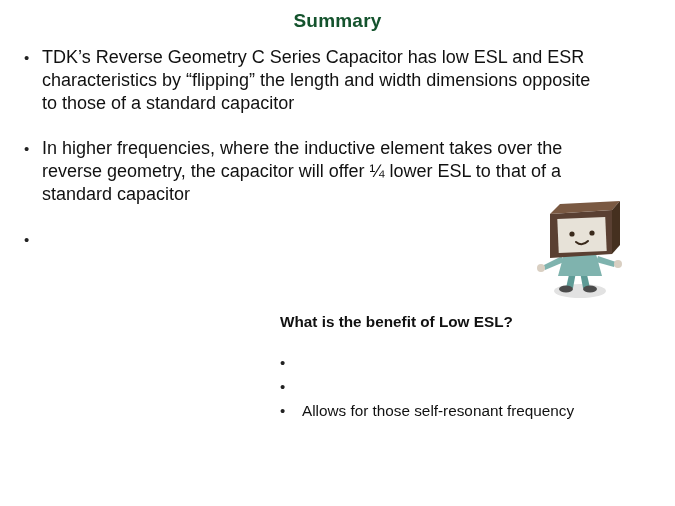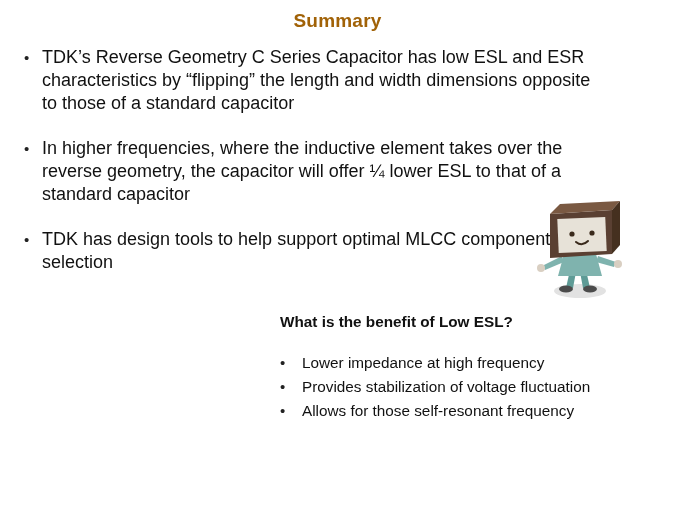--- a/index.html
+++ b/index.html
@@ -23,21 +23,21 @@
   }
 
   .slide-title {
     position: absolute;
     top: 10px;
     left: 0;
     width: 675px;
     text-align: center;
     font-size: 19px;
     font-weight: bold;
-    color: #a16207;
+    color: #14532d;
     letter-spacing: 0.2px;
   }
 
   .bullets {
     position: absolute;
     top: 46px;
     left: 24px;
     width: 570px;
   }
 
@@ -123,21 +123,20 @@
       <span class="txt">TDK’s Reverse Geometry  C Series Capacitor has low ESL and ESR characteristics by “flipping” the length and width dimensions opposite to those of a standard capacitor</span>
     </div>
 
     <div class="bullet">
       <span class="dot">•</span>
       <span class="txt">In higher frequencies, where the inductive element takes over the reverse geometry, the capacitor will offer ¼ lower ESL to that of a standard capacitor</span>
     </div>
 
     <div class="bullet">
       <span class="dot">•</span>
-      <span class="txt">TDK has design tools to help support optimal MLCC component selection</span>
     </div>
 
   </div>
 
   <div class="mascot-top">
     <svg width="120" height="105" viewBox="0 0 120 105" xmlns="http://www.w3.org/2000/svg">
       <ellipse cx="60" cy="95" rx="26" ry="7" fill="#e2e2e2"></ellipse>
 
       <path d="M50 74 L46 92 L53 92 L56 76 Z" fill="#5e9b96"></path>
       <path d="M66 74 L70 92 L63 92 L60 76 Z" fill="#5e9b96"></path>
@@ -162,26 +161,24 @@
     </svg>
   </div>
 
   <div class="lower">
 
     <div class="sub-block">
       <div class="sub-heading">What is the benefit of Low ESL?</div>
 
       <div class="sub-bullet">
         <span class="dot">•</span>
-        <span class="txt">Lower impedance at high frequency</span>
       </div>
 
       <div class="sub-bullet">
         <span class="dot">•</span>
-        <span class="txt">Provides stabilization of voltage fluctuation</span>
       </div>
 
       <div class="sub-bullet">
         <span class="dot">•</span>
         <span class="txt">Allows for those self-resonant frequency</span>
       </div>
     </div>
 
   </div>
 

